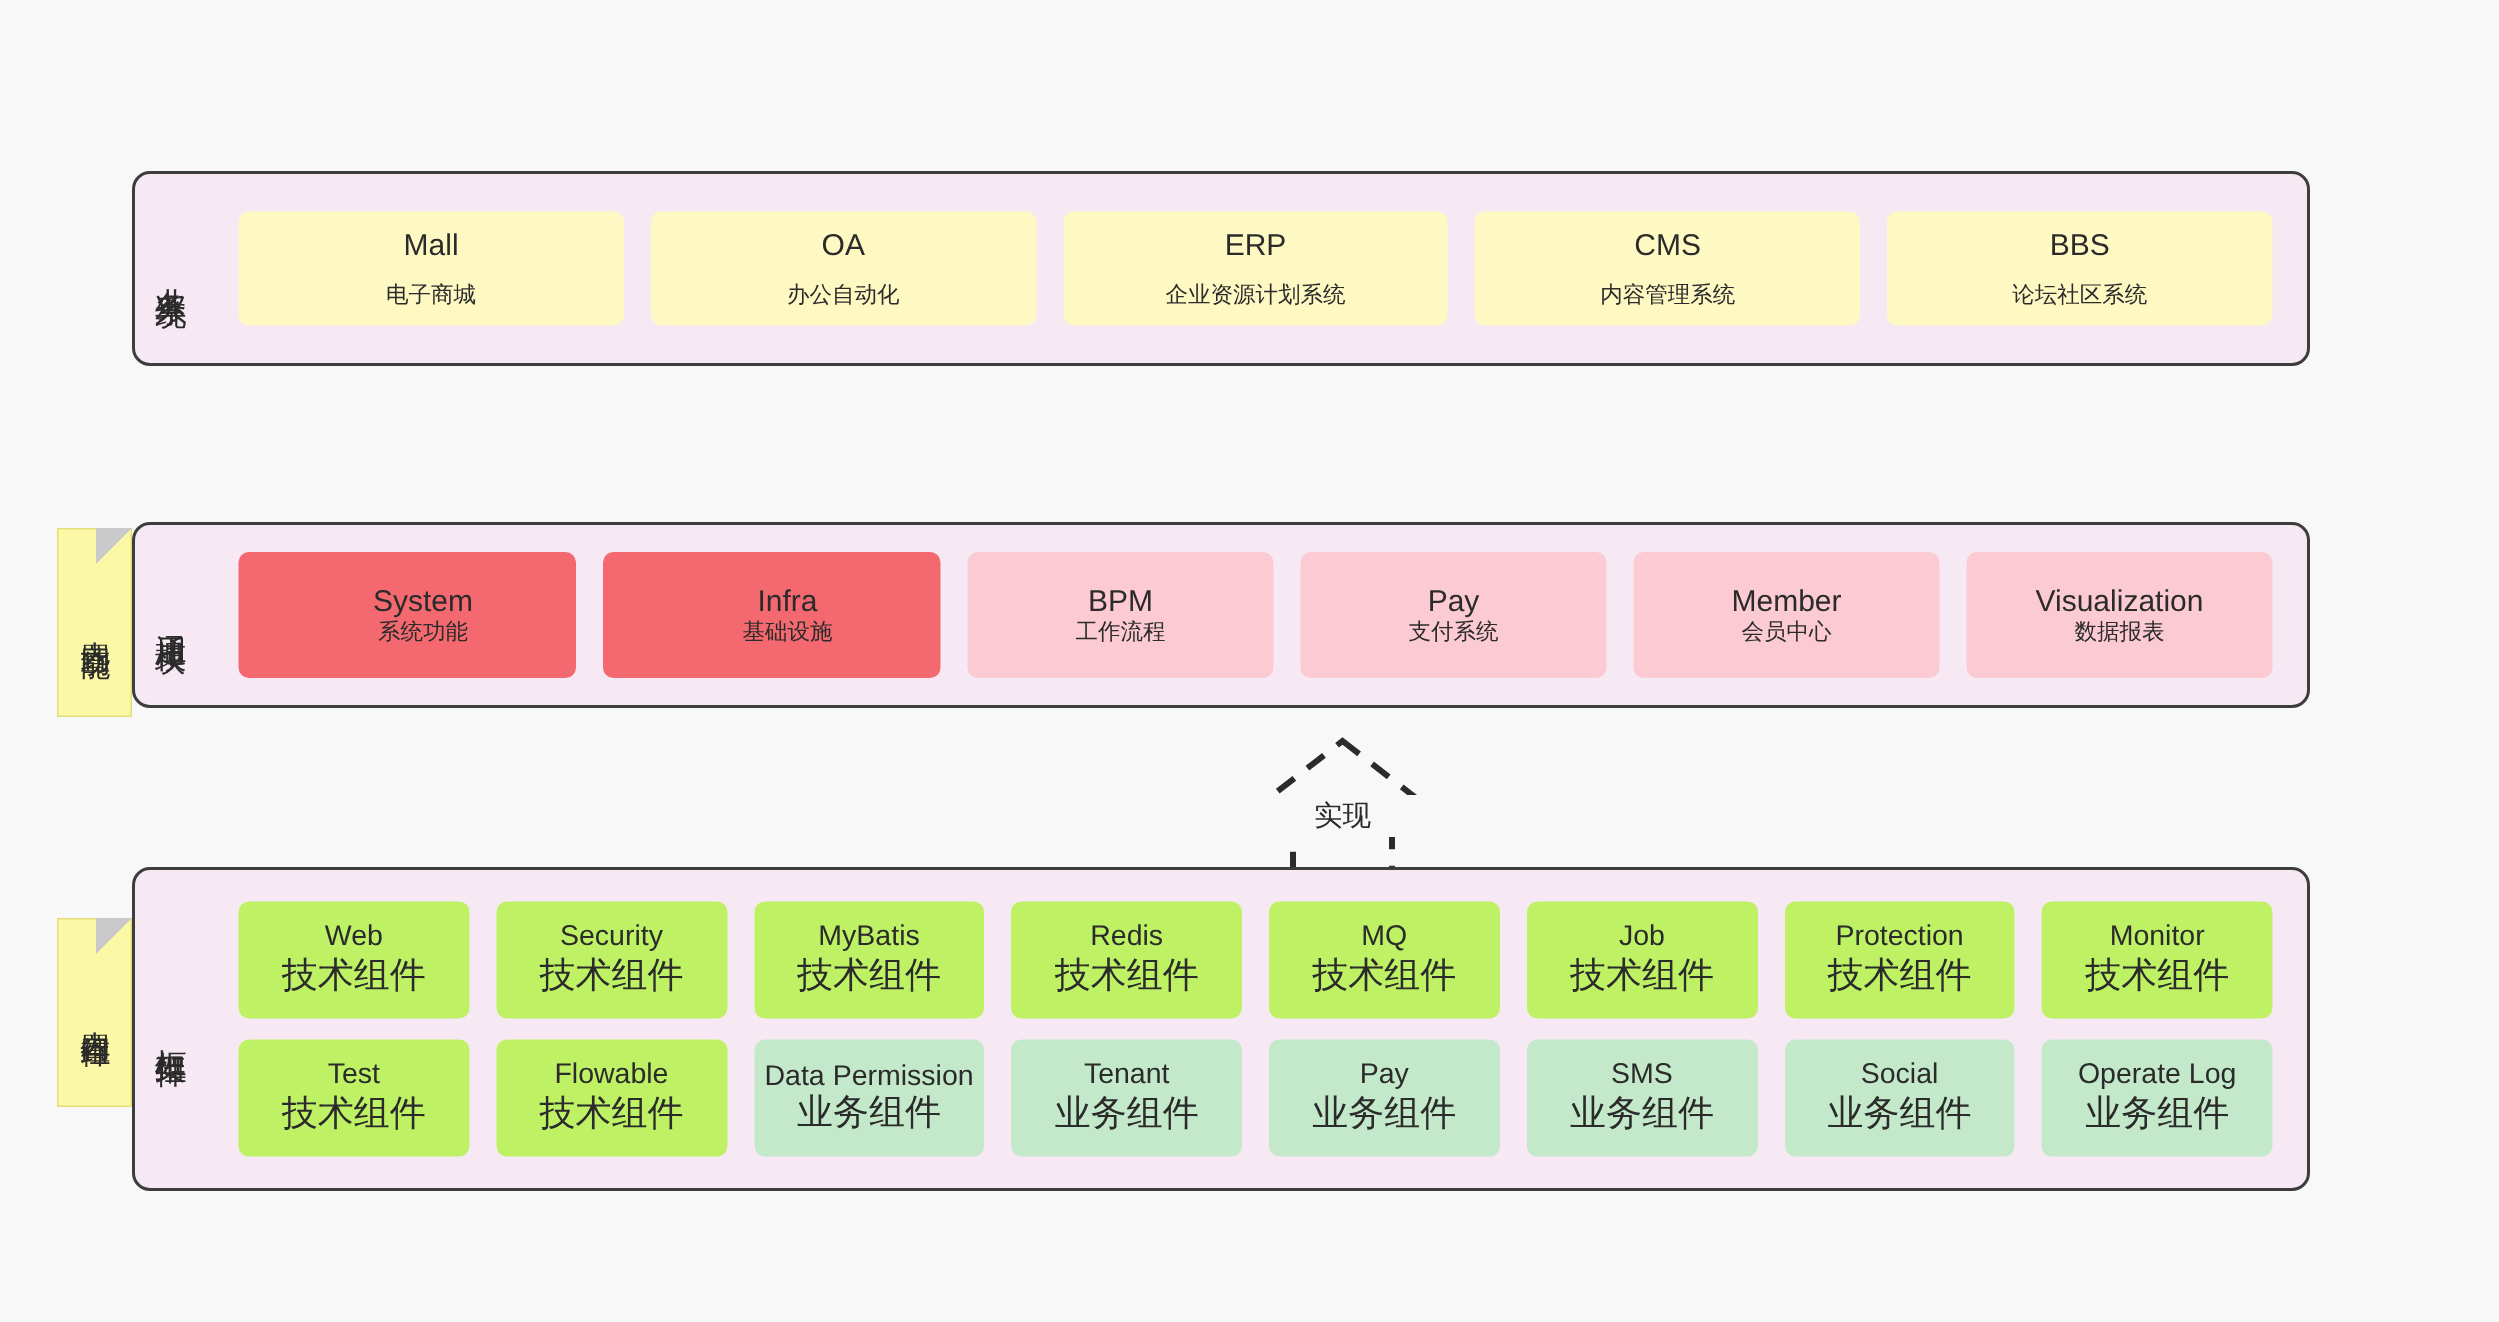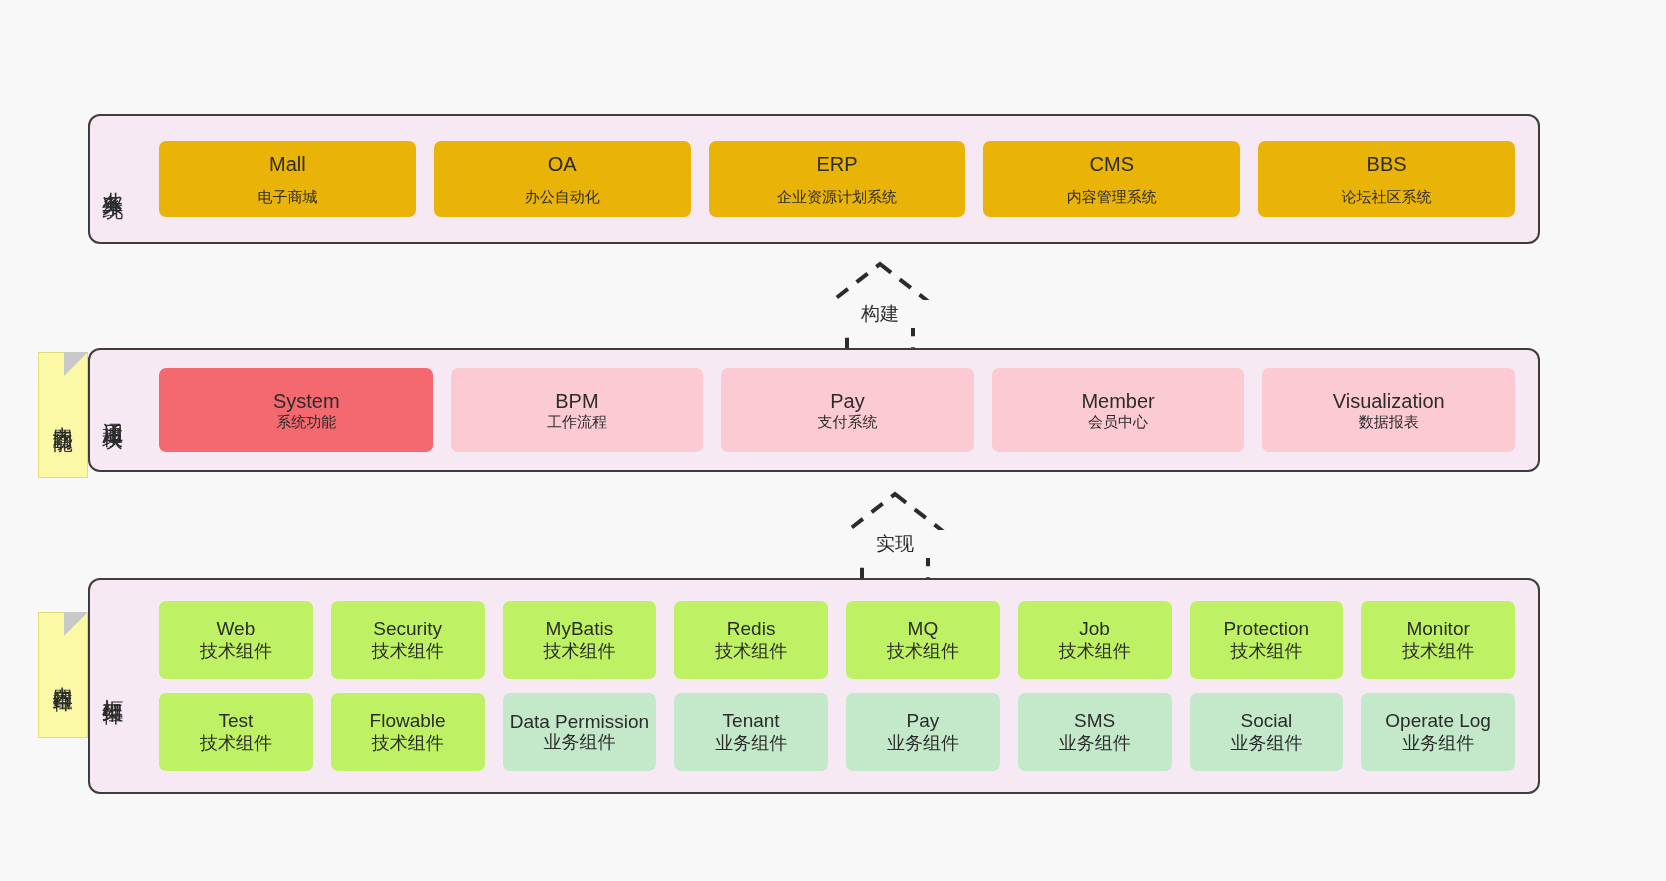--- a/index.html
+++ b/index.html
@@ -73,23 +73,23 @@
     align-items: center;
     justify-content: center;
     text-align: center;
     color: #2b2b2b;
     line-height: 1.2;
     user-select: none;
   }
   .card .en { font-size: 20px; }
   .card .cn { font-size: 15px; }
   .card.small .en { font-size: 19px; }
-  .card.small .cn { font-size: 18px; }
-
-  .card-blue   { background: #eab308; gap: 12px; }
+  .card.small .cn { font-size: 24px; }
+
+  .card-blue   { background: #fef9c3; gap: 12px; }
   .card-red    { background: #f4696f; padding-left: 21px; }
   .card-pink   { background: #fbcad2; }
   .card-green  { background: #bef264; }
   .card-lgreen { background: #c3e9ca; }
 
   
   .biz-card   { height: 76px; }
   .mod-card   { height: 84px; }
   .fw-card    { height: 78px; }
 
@@ -167,38 +167,36 @@
         <span class="cn">内容管理系统</span>
       </div>
       <div class="card card-blue biz-card">
         <span class="en">BBS</span>
         <span class="cn">论坛社区系统</span>
       </div>
 
     </div>
   </div>
 
-  <div class="arrow" style="left:795px; top:258px;">
-    <svg viewBox="0 0 170 100" preserveAspectRatio="none" aria-hidden="true">
-      <path d="M 85 6 L 152 58 L 118 58 L 118 96 L 52 96 L 52 58 L 18 58 Z" fill="none" stroke="#2b2b2b" stroke-width="4" stroke-dasharray="14 11" stroke-linejoin="miter"></path>
-    </svg>
-    <div class="arrow-label">构建</div>
-  </div>
 
   <div class="note" style="left:38px; top:352px; height:126px;">
     <span>内置功能</span>
   </div>
 
   <div class="layer" style="left:88px; top:348px; width:1452px; height:124px;">
     <div class="layer-title">通用模块</div>
     <div class="layer-body">
 
       <div class="card card-red mod-card">
         <span class="en">System</span>
         <span class="cn">系统功能</span>
+      </div>
+      <div class="card card-red mod-card">
+        <span class="en">Infra</span>
+        <span class="cn">基础设施</span>
       </div>
       <div class="card card-pink mod-card">
         <span class="en">BPM</span>
         <span class="cn">工作流程</span>
       </div>
       <div class="card card-pink mod-card">
         <span class="en">Pay</span>
         <span class="cn">支付系统</span>
       </div>
       <div class="card card-pink mod-card">

